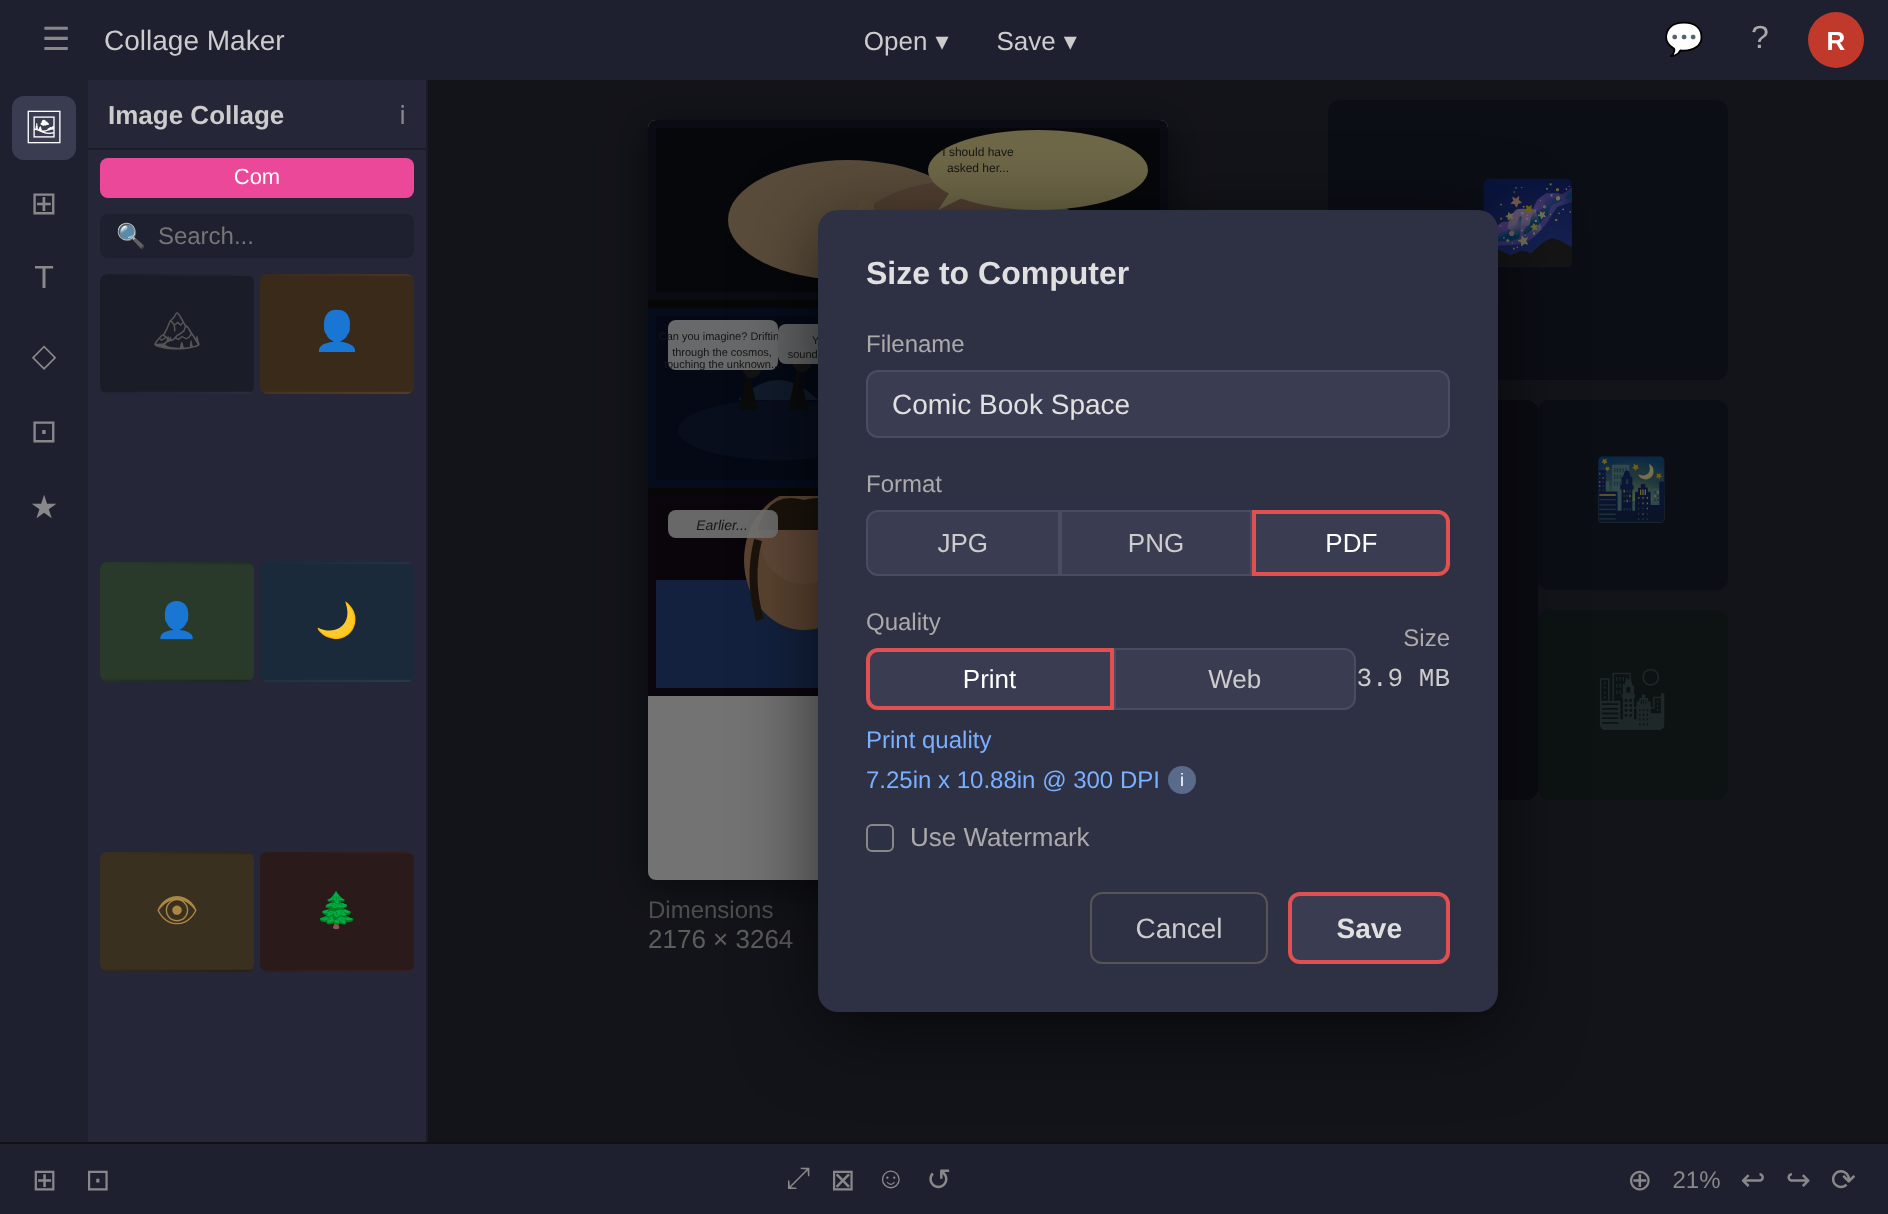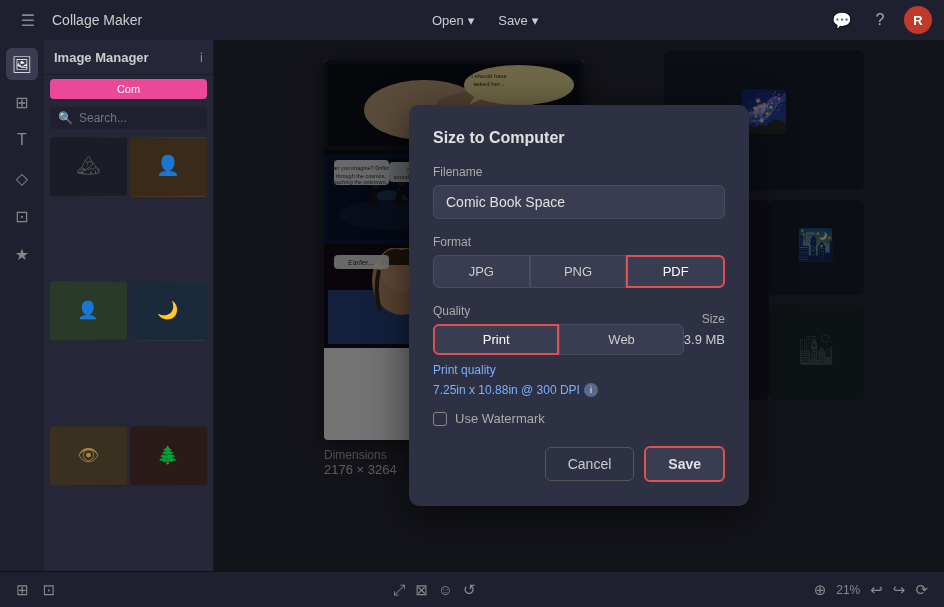--- a/index.html
+++ b/index.html
@@ -287,21 +287,21 @@
       text-align: center;
     }
     .quality-btn:first-child { border-radius: 6px 0 0 6px; }
     .quality-btn:last-child { border-radius: 0 6px 6px 0; }
     .quality-btn.active {
       background: #3a3d52;
       border: 2px solid #e05050;
       color: #fff;
     }
     .size-col { color: #aaa; font-size: 12px; text-align: right; }
-    .size-value { color: #ccc; font-size: 13px; margin-top: 6px; }
+    .size-value { color: #ccc; font-size: 13px; margin-top: 6px; font-family: Liberation Mono, monospace; }
 
     .print-quality-link {
       color: #7ab0ff;
       font-size: 12px;
       cursor: pointer;
       margin-bottom: 6px;
       display: block;
       text-decoration: none;
     }
     .dimensions-text {
@@ -336,21 +336,20 @@
       border: 1px solid #888;
       border-radius: 3px;
       background: transparent;
       cursor: pointer;
     }
     .watermark-label { color: #aaa; font-size: 13px; }
     .modal-footer {
       display: flex;
       justify-content: flex-end;
       gap: 10px;
-      align-items: center;
     }
     .cancel-btn {
       padding: 8px 22px;
       background: transparent;
       border: 1px solid #555;
       border-radius: 6px;
       color: #ccc;
       font-size: 14px;
       cursor: pointer;
     }
@@ -430,21 +429,21 @@
     <button class="sidebar-icon-btn active">🖼</button>
     <button class="sidebar-icon-btn">⊞</button>
     <button class="sidebar-icon-btn">T</button>
     <button class="sidebar-icon-btn">◇</button>
     <button class="sidebar-icon-btn">⊡</button>
     <button class="sidebar-icon-btn">★</button>
   </div>
 
   <div class="image-panel">
     <div class="image-panel-header">
-      <span class="image-panel-title">Image Manager</span>
+      <span class="image-panel-title">Image Collage</span>
       <span class="info-icon">ℹ</span>
     </div>
     <div class="panel-tab-row">
       <div class="panel-tab">Com</div>
     </div>
     <div class="search-row">
       <span class="search-icon">🔍</span>
       <input class="search-input" type="text" placeholder="Search..." style="">
     </div>
     <div class="panel-grid">

